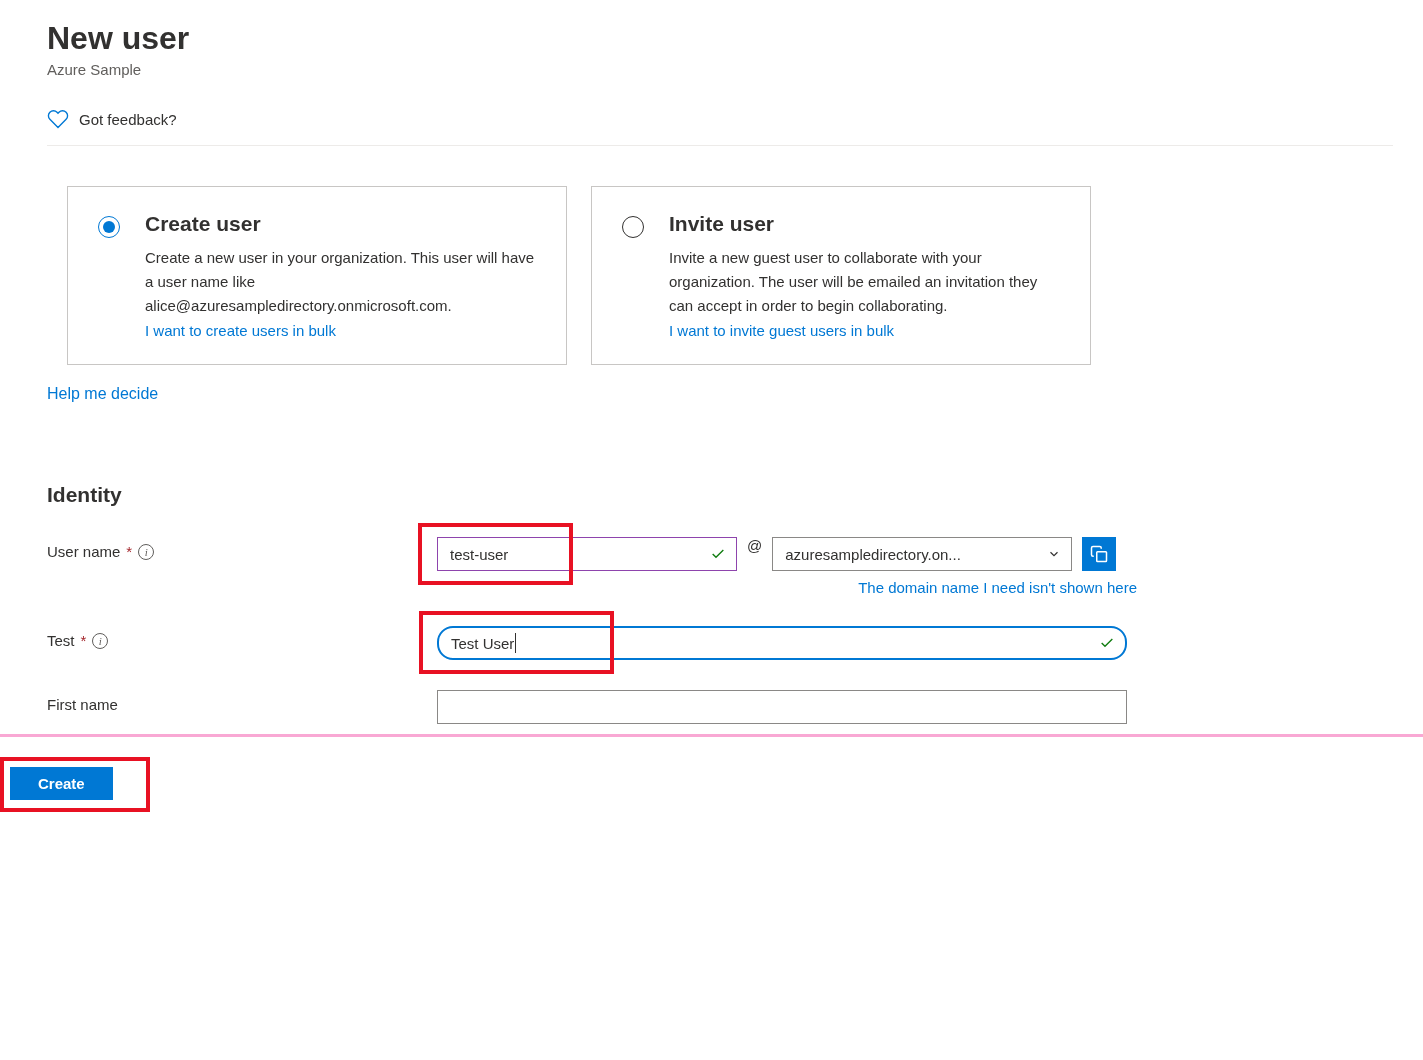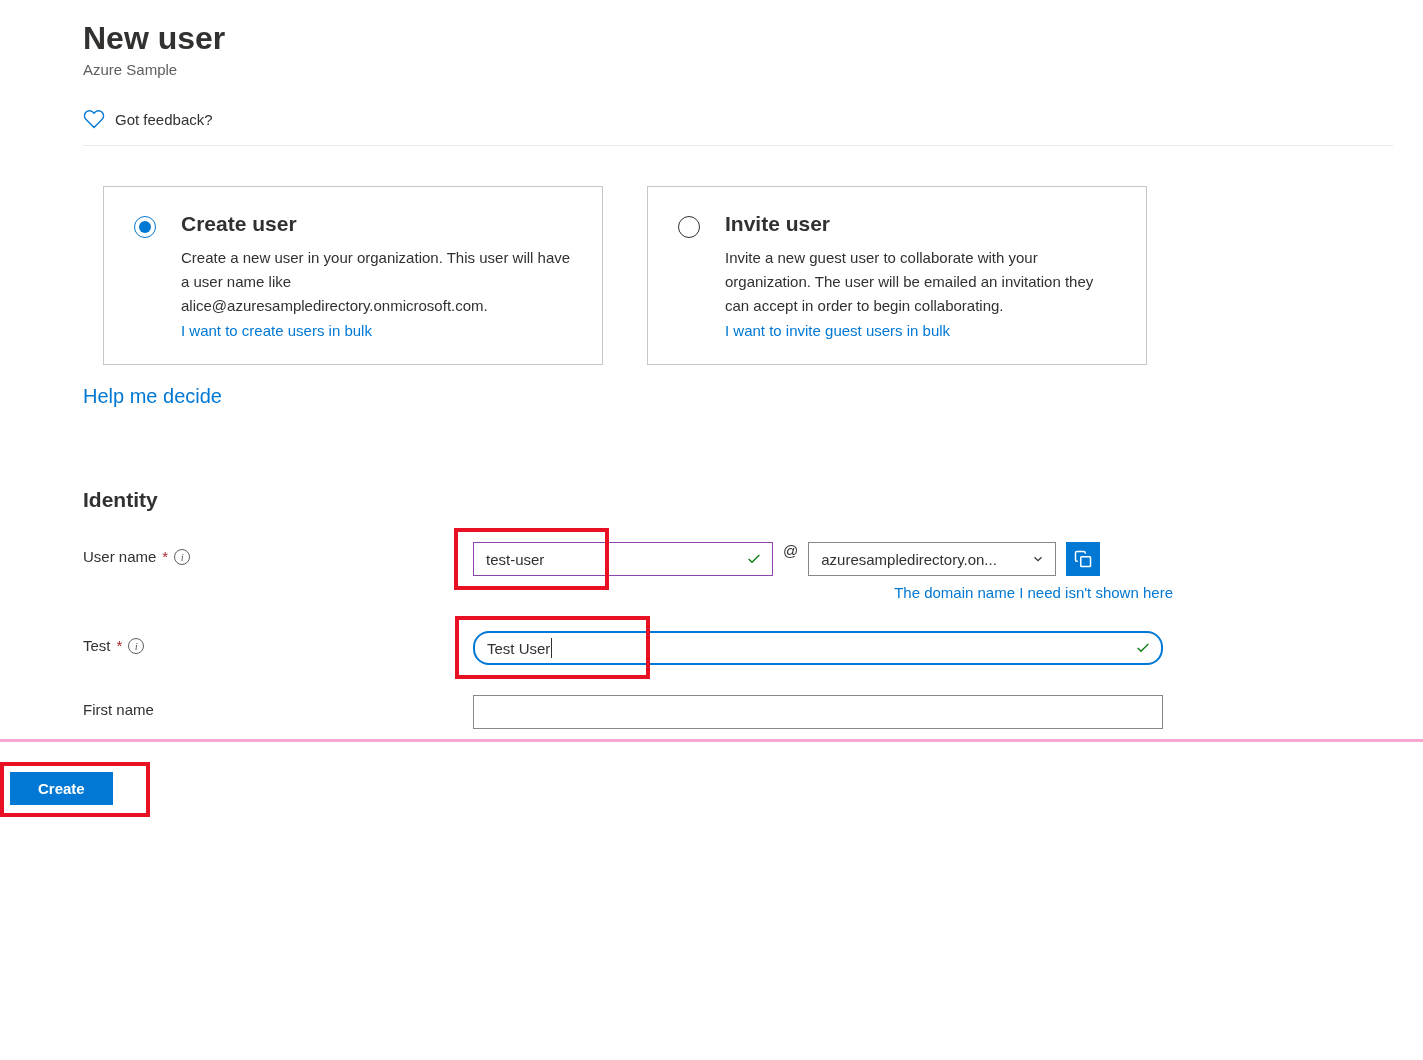--- a/index.html
+++ b/index.html
@@ -8,21 +8,20 @@
       padding: 0;
     }
     body {
       font-family: "Segoe UI", -apple-system, sans-serif;
       background: #ffffff;
       color: #323130;
       padding: 0;
     }
     .container {
       padding: 20px 30px 0 47px;
-      margin-left: 36px;
     }
     .page-title {
       font-size: 32px;
       font-weight: 600;
       color: #323130;
       margin-bottom: 4px;
     }
     .subtitle {
       font-size: 15px;
       color: #605e5c;
@@ -36,21 +35,21 @@
       border-bottom: 1px solid #edebe9;
       margin-bottom: 40px;
       cursor: pointer;
     }
     .feedback-row span {
       font-size: 15px;
       color: #323130;
     }
     .option-cards {
       display: flex;
-      gap: 44px;
+      gap: 24px;
       margin-bottom: 20px;
       padding-left: 20px;
     }
     .option-card {
       border: 1px solid #c8c6c4;
       padding: 25px 30px;
       width: 500px;
       display: flex;
       gap: 25px;
       align-items: flex-start;
@@ -91,21 +90,21 @@
       line-height: 1.6;
       margin-bottom: 4px;
     }
     .link {
       color: #0078d4;
       font-size: 15px;
       cursor: pointer;
     }
     .help-link {
       color: #0078d4;
-      font-size: 20px;
+      font-size: 16px;
       cursor: pointer;
       margin-bottom: 80px;
       display: inline-block;
     }
     .section-title {
       font-size: 21px;
       font-weight: 700;
       color: #323130;
       margin-bottom: 30px;
     }
@@ -178,21 +177,21 @@
     .at-sign {
       font-size: 15px;
       color: #323130;
     }
     .domain-select {
       border: 1px solid #8a8886;
       padding: 6px 35px 6px 12px;
       font-size: 15px;
       height: 34px;
       position: relative;
-      width: 248px;
+      width: 300px;
       display: flex;
       align-items: center;
       cursor: pointer;
     }
     .chevron-down {
       position: absolute;
       right: 10px;
       top: 50%;
       transform: translateY(-50%);
     }

